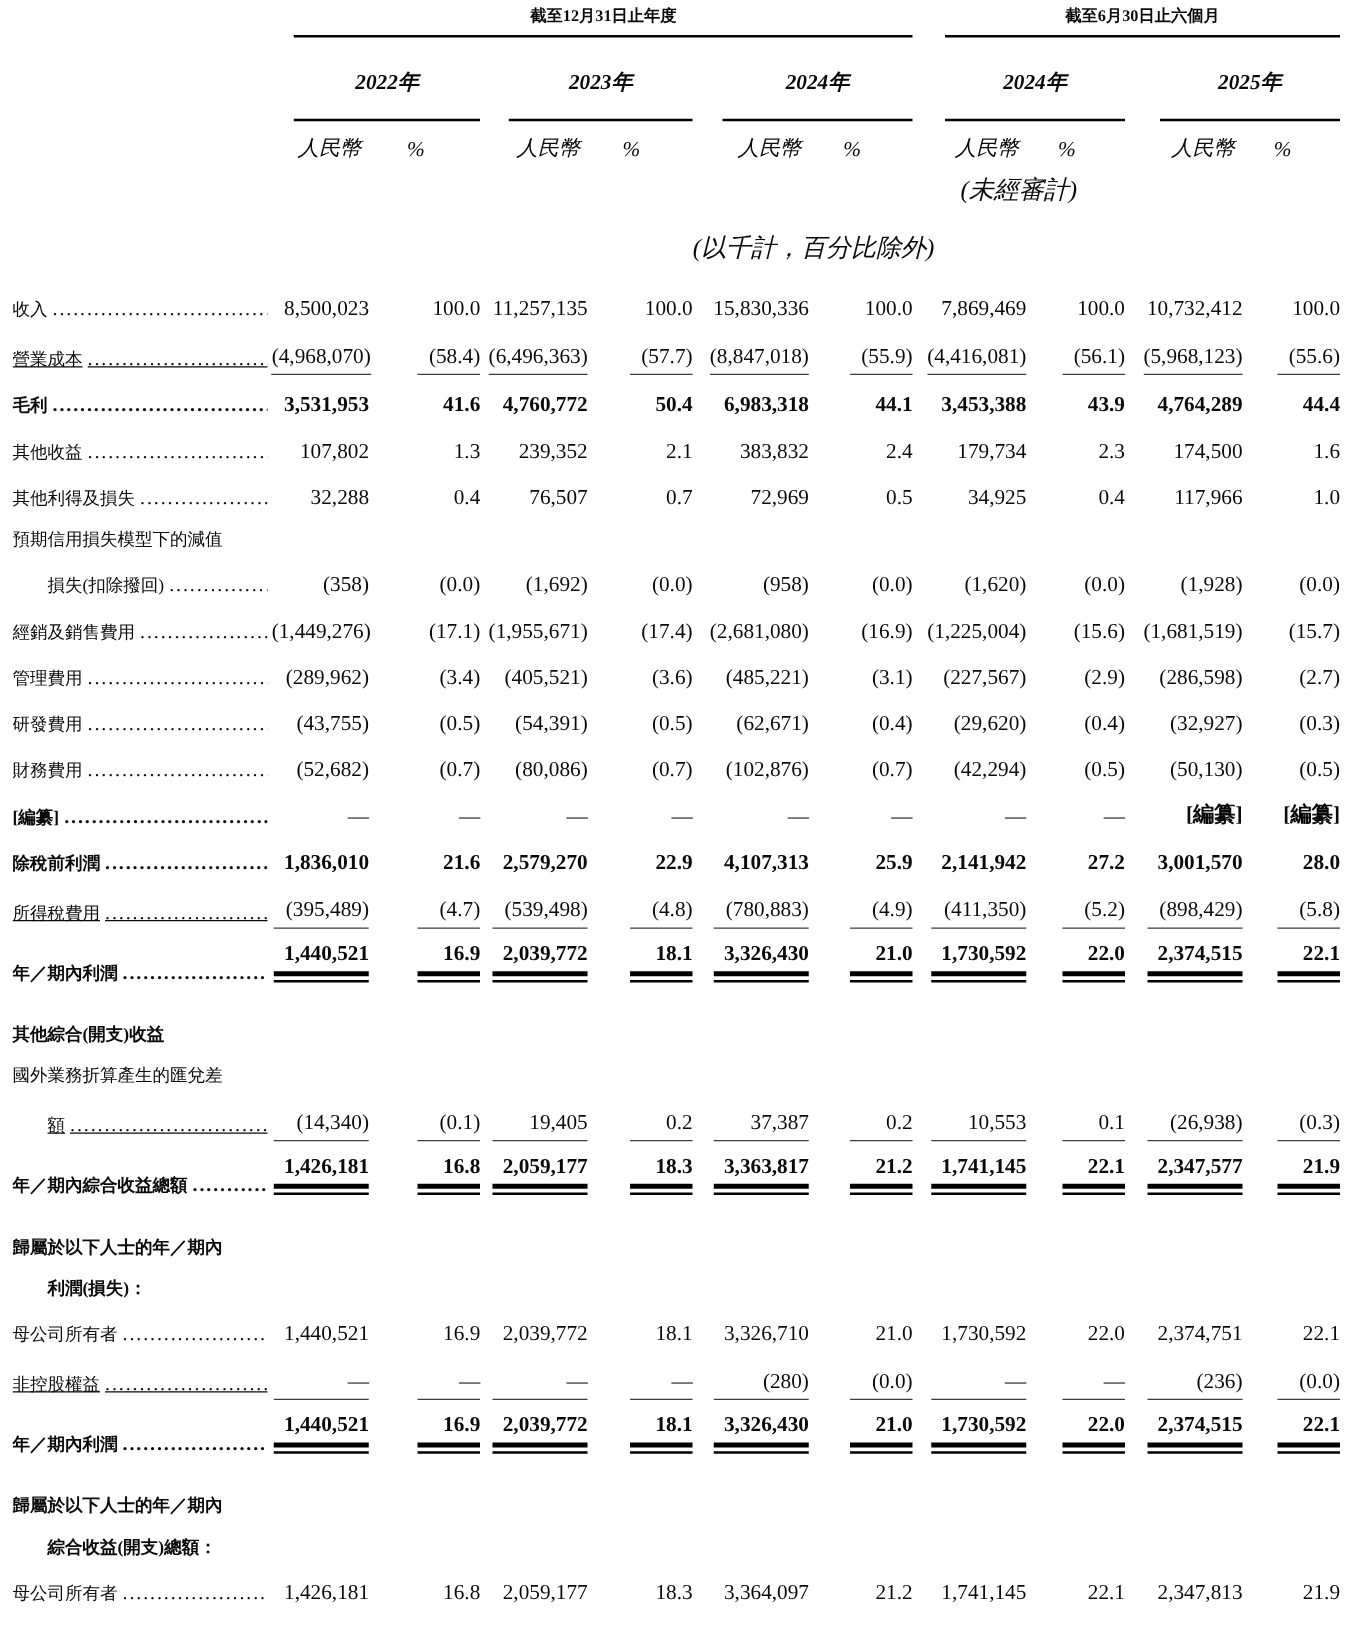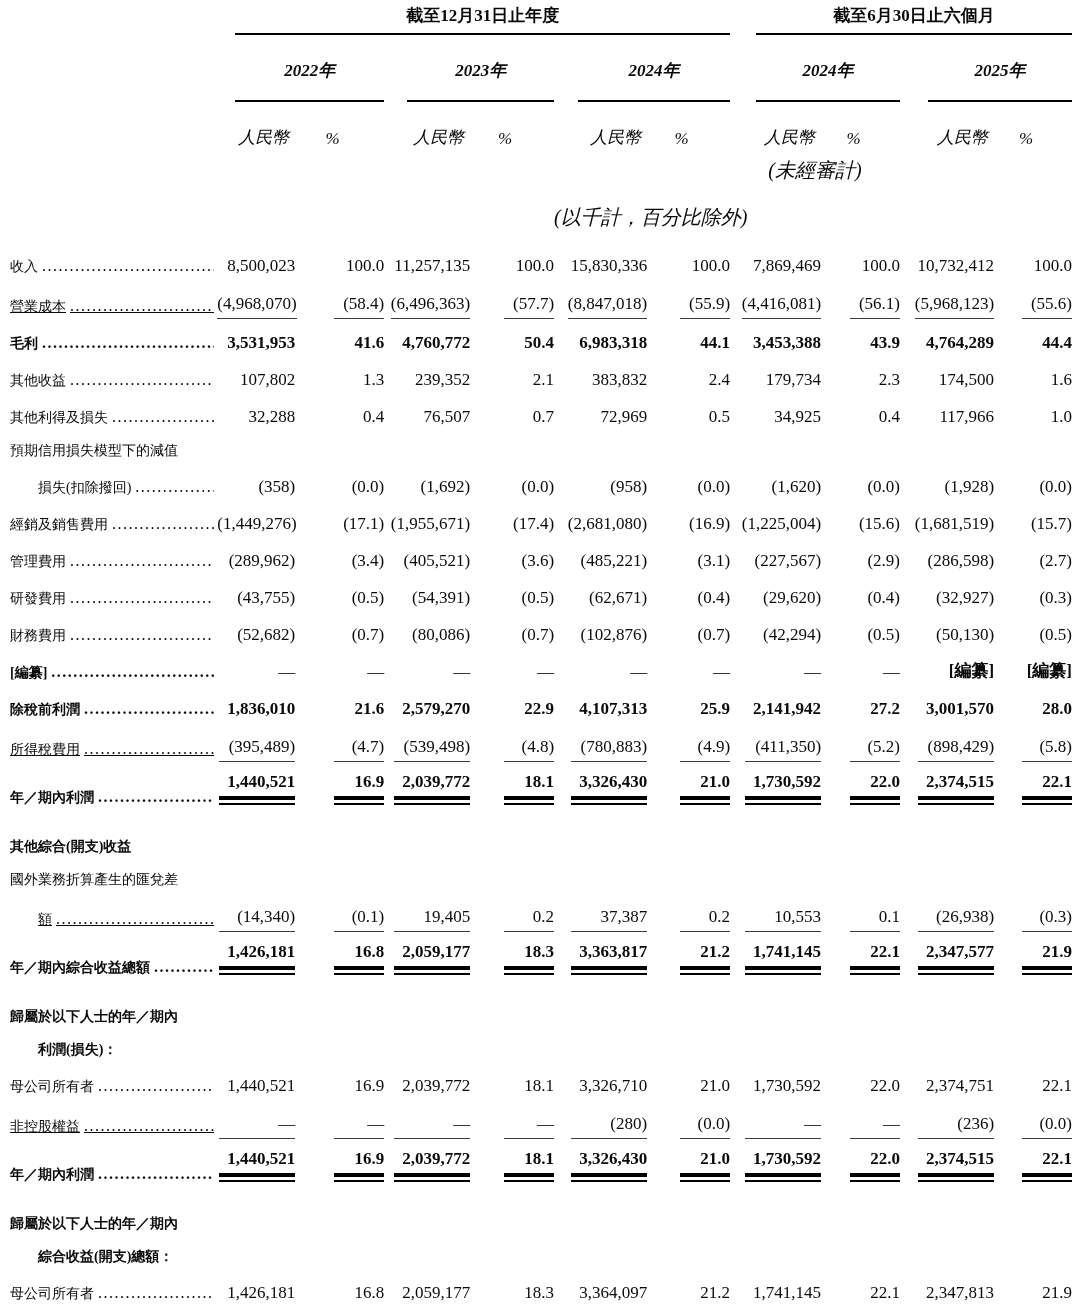--- a/index.html
+++ b/index.html
@@ -12,30 +12,30 @@
   th,td{padding:0;margin:0;}
   col.c-lbl{width:205px;}
   col.c1a{width:77px;} col.c1b{width:88px;}
   col.c2a{width:85px;} col.c2b{width:83px;}
   col.c3a{width:92px;} col.c3b{width:82px;}
   col.c4a{width:90px;} col.c4b{width:78px;}
   col.c5a{width:93px;} col.c5b{width:77px;}
 
   
   thead th{font-weight:normal;vertical-align:bottom;}
-  .grp{font-weight:bold;font-size:17px;text-align:center;
+  .grp{font-weight:bold;font-size:13px;text-align:center;
        border-bottom:2px solid #000;padding-bottom:6px;white-space:nowrap;}
   .g1{margin-left:18px;}
   .g2{margin-left:26px;}
   .yr{font-weight:bold;font-size:17px;text-align:center;
       border-bottom:2px solid #000;padding-bottom:18px;margin-top:12px;font-style:italic;}
   .y1{margin-left:18px;} .y2{margin-left:23px;} .y3{margin-left:24px;}
   .y4{margin-left:26px;} .y5{margin-left:28px;}
   tr.h2 th{padding-top:12px;}
-  .cur{font-style:italic;font-size:17px;text-align:right;padding:24px 6px 0 0;}
+  .cur{font-style:italic;font-size:17px;text-align:right;padding:10px 6px 0 0;}
   .pcth{font-style:italic;font-size:17px;text-align:center;padding:10px 14px 0 0;}
   .note{font-style:italic;font-size:20px;white-space:nowrap;}
   .note-una{text-align:center;padding-top:8px;}
   .note-units{text-align:right;padding-top:20px;padding-bottom:14px;}
 
   
   tbody tr{height:37px;}
   tbody tr.sec{height:33px;}
   tbody tr.sgl{height:40px;text-decoration:underline;}
   tbody tr.dbl{height:48px;}

